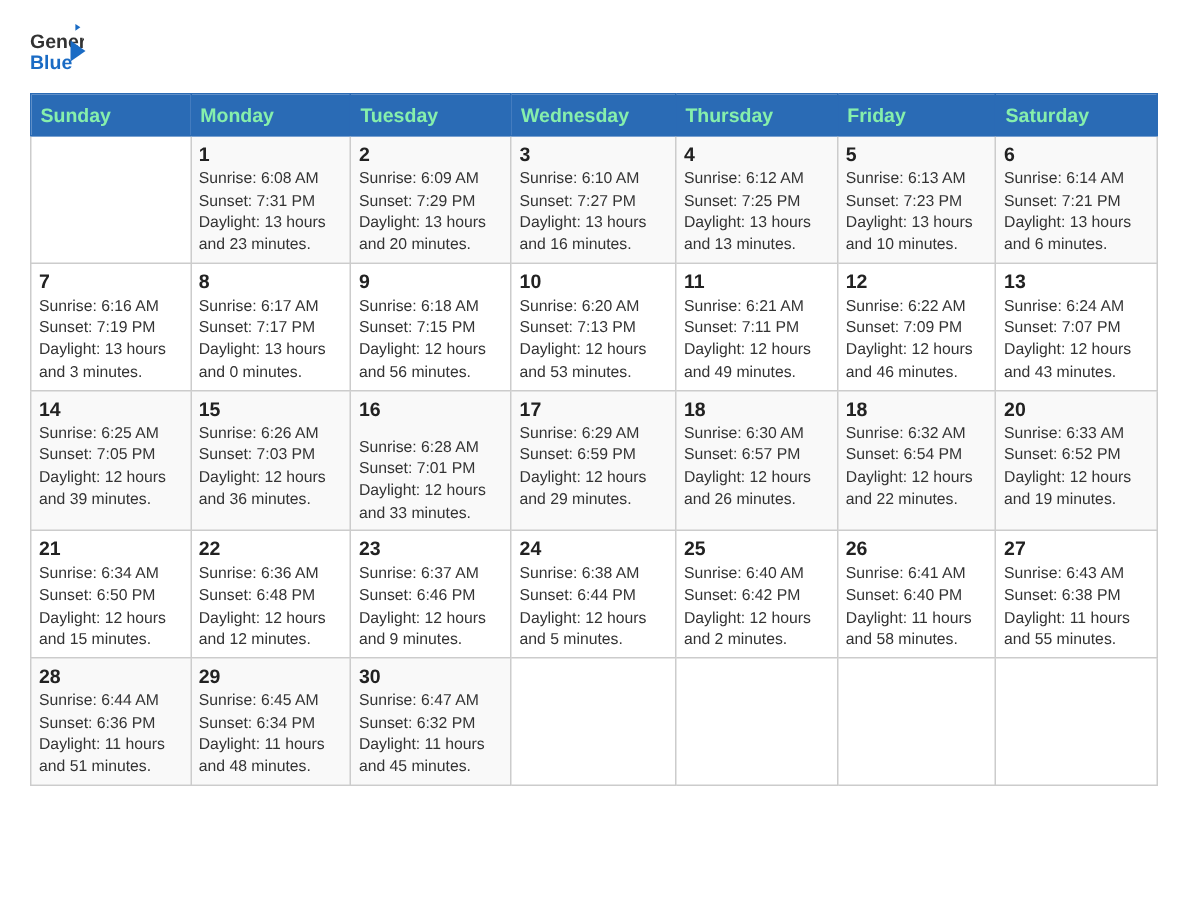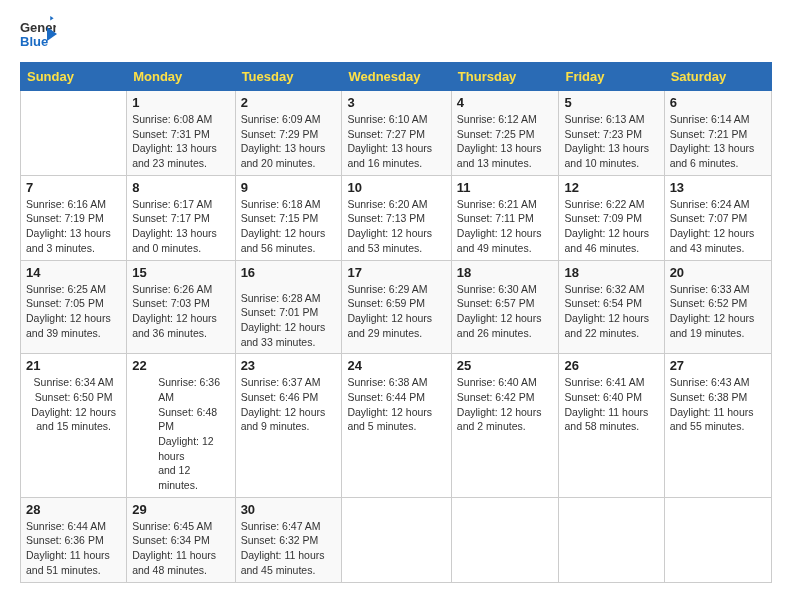--- a/index.html
+++ b/index.html
@@ -37,21 +37,21 @@
       font-size: 14px;
       color: #555;
     }
     table {
       width: 100%;
       border-collapse: collapse;
       font-size: 11px;
     }
     thead tr th {
       background-color: #2a6bb5;
-      color: #fde047;
+      color: #86efac;
       text-align: left;
       padding: 6px 6px;
       font-size: 13px;
       font-weight: bold;
       border: 1px solid #2a6bb5;
     }
     tbody tr td {
       border: 1px solid #ccc;
       vertical-align: top;
       padding: 4px 5px;
@@ -269,28 +269,28 @@
             <span class="day-number">20</span>
             <div class="day-info" style="white-space: pre-line;">Sunrise: 6:33 AM
 Sunset: 6:52 PM
 Daylight: 12 hours
 and 19 minutes.</div>
           </td>
         </tr>
         <tr>
           <td>
             <span class="day-number">21</span>
-            <div class="day-info" style="white-space: pre-line; text-align: center;">Sunrise: 6:34 AM
+            <div class="day-info" style="white-space: pre-line;">Sunrise: 6:34 AM
 Sunset: 6:50 PM
 Daylight: 12 hours
 and 15 minutes.</div>
           </td>
           <td>
             <span class="day-number">22</span>
-            <div class="day-info" style="white-space: pre-line; margin-left: 26px;">Sunrise: 6:36 AM
+            <div class="day-info" style="white-space: pre-line;">Sunrise: 6:36 AM
 Sunset: 6:48 PM
 Daylight: 12 hours
 and 12 minutes.</div>
           </td>
           <td>
             <span class="day-number">23</span>
             <div class="day-info" style="white-space: pre-line;">Sunrise: 6:37 AM
 Sunset: 6:46 PM
 Daylight: 12 hours
 and 9 minutes.</div>

